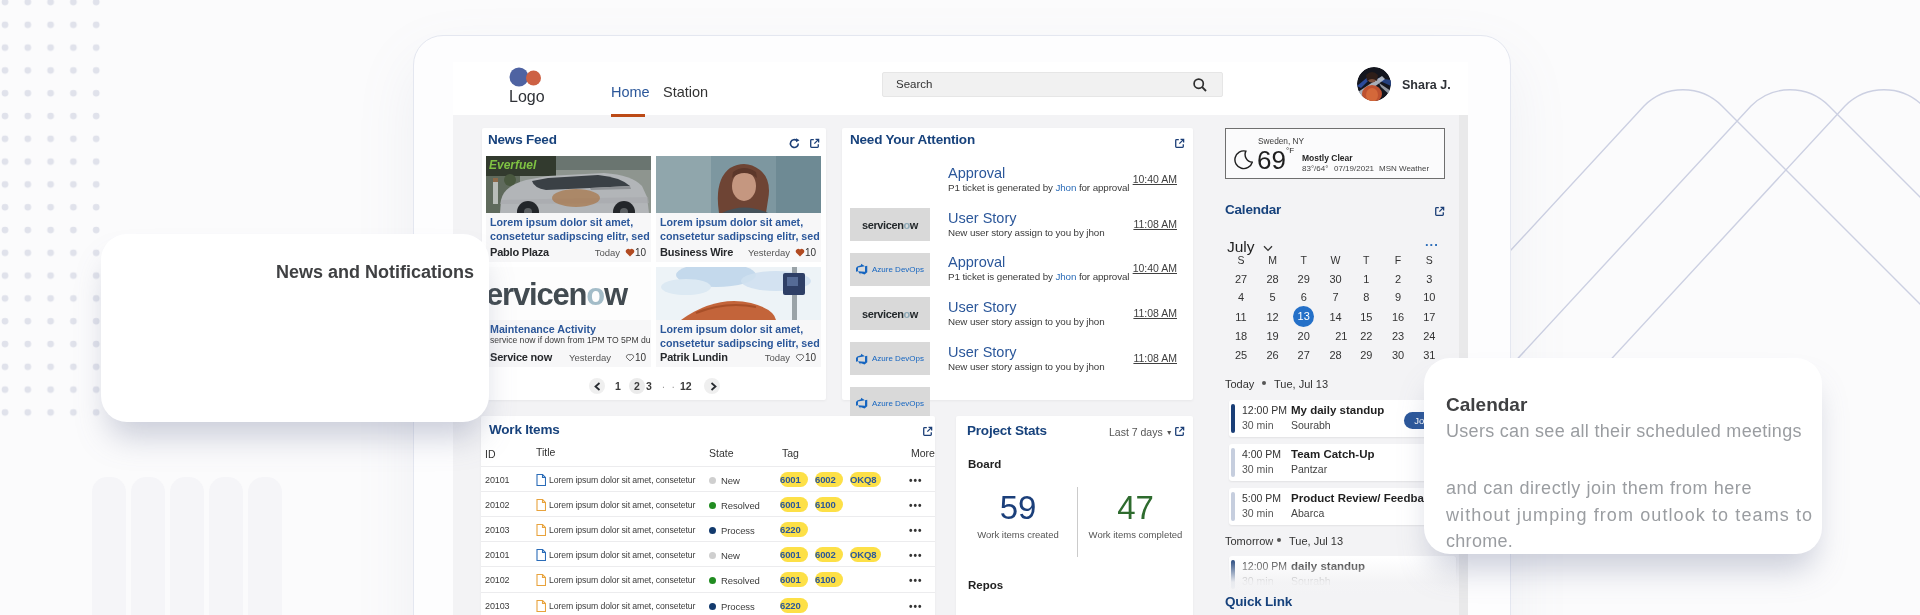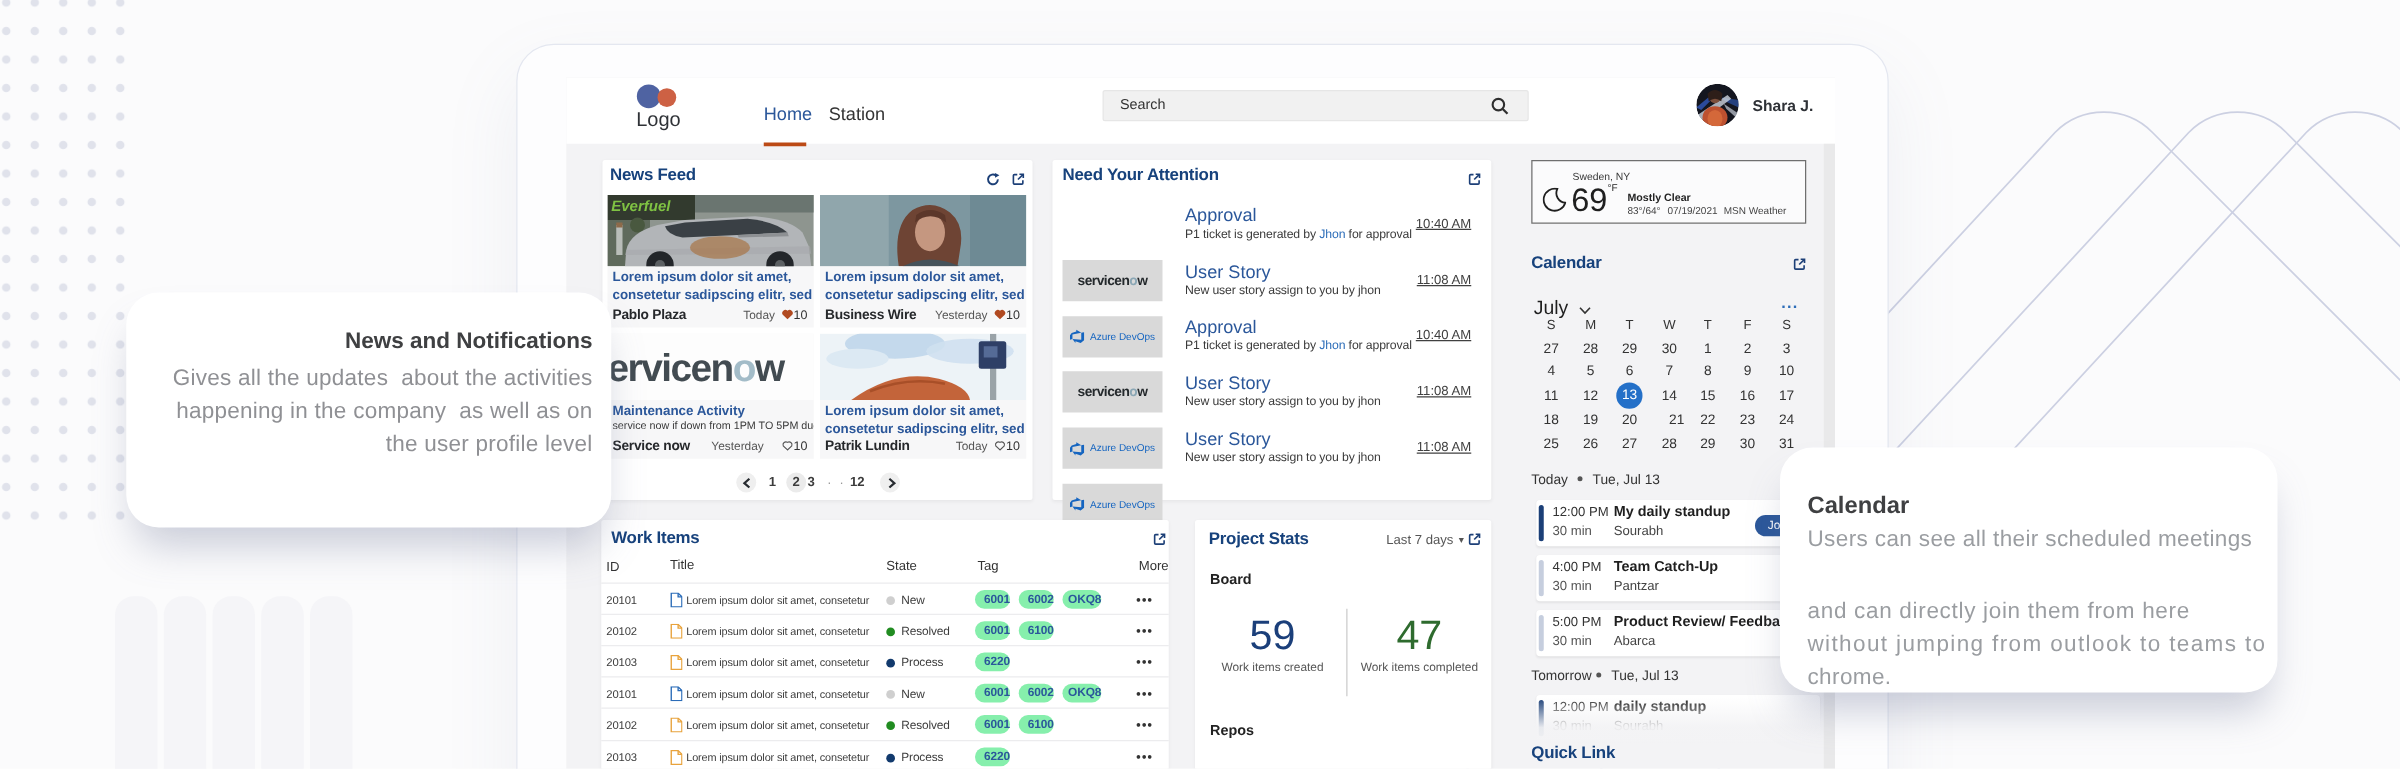--- a/index.html
+++ b/index.html
@@ -30,22 +30,22 @@
   .nybox { position:absolute; left:0; top:0; width:80px; height:33px; background:#d9d9d9;
     display:flex; align-items:center; justify-content:center;margin-top:46px; }
   .nyt { position:absolute; left:98px; top:3px; font-size:14.5px; color:#2b579a; }
   .nyd { position:absolute; left:98px; top:20px; font-size:9.8px; letter-spacing:-0.1px; color:#3a3a3a; }
   .nytm { position:absolute; right:8px; top:11px; font-size:10.5px; color:#404040;text-decoration:underline; }
   .snlogo { font-size:11px; font-weight:bold; color:#24292c; letter-spacing:-0.4px; }
   .snlogo .lo { color:#8ba7b5; }
   
   .wirow { position:absolute; left:28px; width:454px; height:25px; border-top:1px solid #ececee; font-size:9px; letter-spacing:-0.1px; color:#3c3c3c; }
   .wirow > span { position:absolute; top:8px; }
-  .pill { position:absolute; top:5px; height:15px; line-height:15px; border-radius:8px; background:#86efac;
-    color:#2b579a; font-size:9.5px; font-weight:bold; text-align:right; }
+  .pill { position:absolute; top:5px; height:15px; line-height:15px; border-radius:8px; background:#fde047;
+    color:#2b579a; font-size:9.5px; font-weight:bold; text-align:left; }
   .dots3 { position:absolute; top:8px; color:#333; font-size:10px; font-weight:bold; letter-spacing:1px; }
   
   .cal-d { position:absolute; width:24px; text-align:center; font-size:11px; color:#333; }
   .cal-h { position:absolute; width:24px; text-align:center; font-size:10.5px; color:#333; }
   
   .agcard { position:absolute; left:776px; width:227px; height:37px; background:#ffffff; border-radius:3px;
     box-shadow:0 1px 2px rgba(0,0,0,0.07); }
   .agbar { position:absolute; left:2px; top:4px; width:4px; height:29px; border-radius:2px; }
   .agtime { position:absolute; left:13px; top:4px; font-size:10.5px; color:#333; }
   .agmin { position:absolute; left:13px; top:19px; font-size:10.5px; color:#555; }
@@ -508,23 +508,20 @@
       <span style="left:240px; font-size:9.5px;">Process</span>
       <div class="pill" style="left:299px; width:28px;">6220</div>
       <span class="dots3" style="left:428px;">•••</span>
     </div>
 
   <div class="abs" style="left:1006px; top:53px; width:9px; height:500px; background:#e9e9ea;"></div>
 </div>
 
 <div class="callout" id="co-left">
   <div class="t">News and Notifications</div>
-  <div class="b">Gives all the updates&nbsp; about the activities<br>
-  happening in the company&nbsp; as well as on<br>
-  the user profile level</div>
 </div>
 <div class="callout" id="co-right">
   <div class="t">Calendar</div>
   <div class="b">Users can see all their scheduled meetings</div>
   <div class="b" style="letter-spacing:0.55px;margin-top:31px;">and can directly join them from here</div>
   <div class="b" style="letter-spacing:1.1px;">without jumping from outlook to teams to</div>
   <div class="b">chrome.</div>
 </div>
 
 </body></html>

